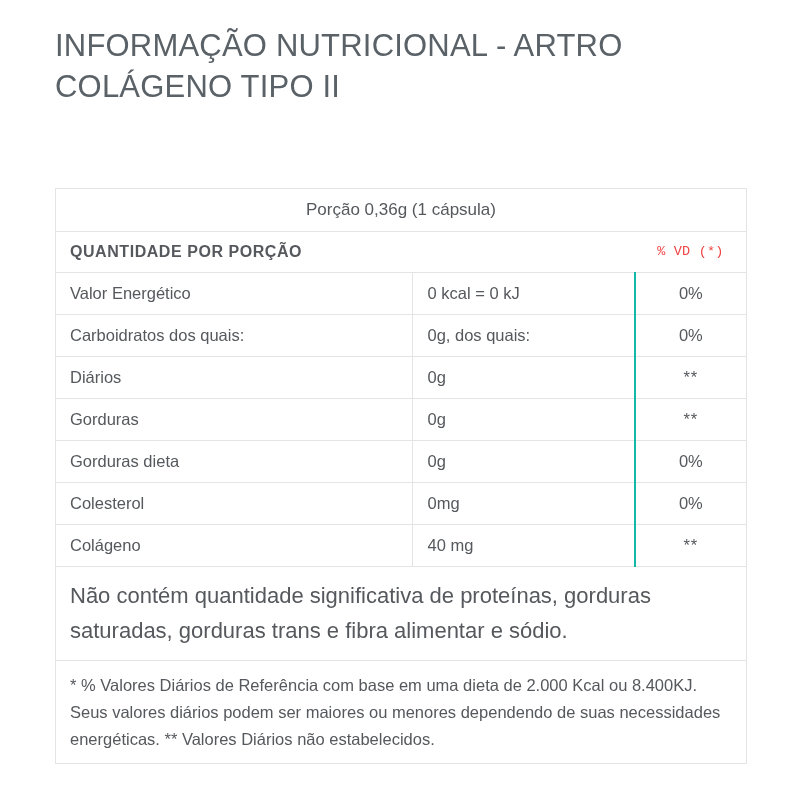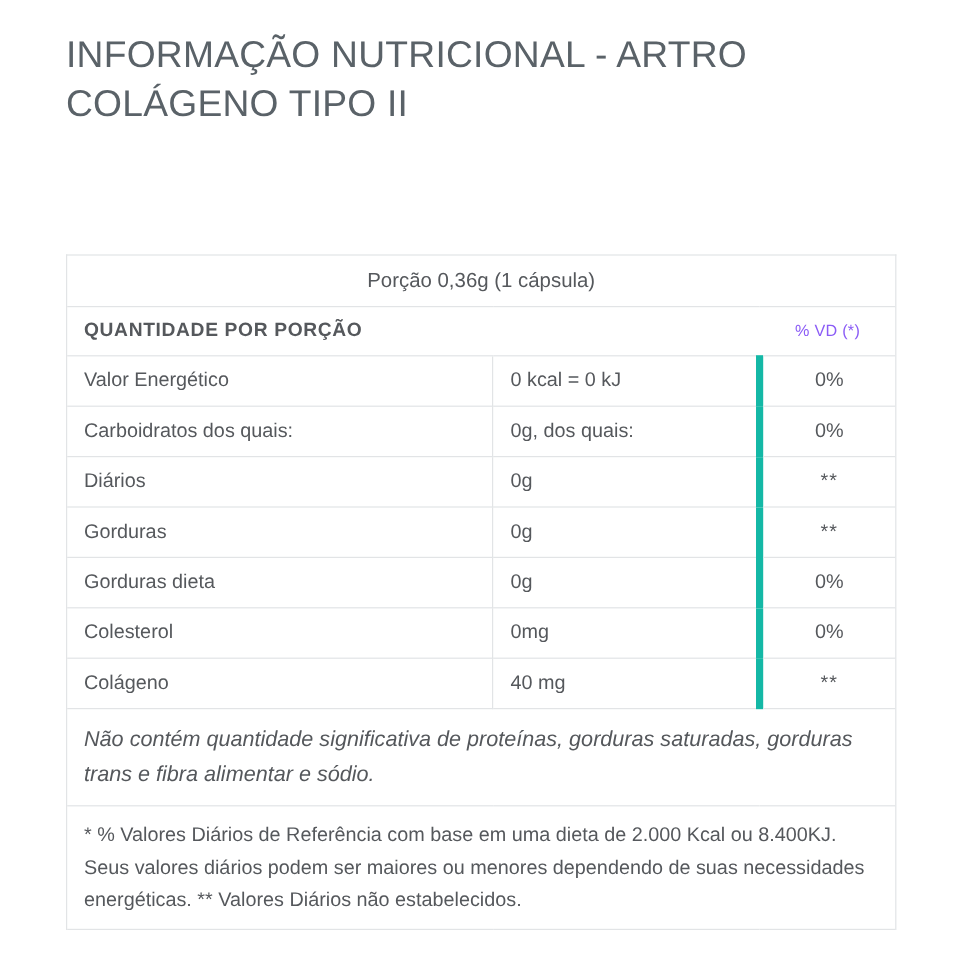--- a/index.html
+++ b/index.html
@@ -25,21 +25,21 @@
     font-size: 31px;
     line-height: 1.32;
     font-weight: normal;
     color: #5a6268;
     letter-spacing: 0.2px;
     margin: 0 0 0 0;
     padding: 0;
     max-width: 640px;
   }
   .table-wrap {
-    margin-top: 104px;
+    margin-top: 80px;
     border: 1px solid #e2e4e6;
     border-bottom: none;
     width: 690px;
   }
   table.nutri {
     border-collapse: collapse;
     width: 100%;
     font-size: 16.5px;
   }
   table.nutri td {
@@ -57,51 +57,51 @@
   .header-row td {
     font-size: 16px;
     font-weight: bold;
     letter-spacing: 0.55px;
     color: #2bb3a3;
     padding-top: 12px;
     padding-bottom: 12px;
   }
   .header-row td.vd {
     text-align: center;
-    color: #8b5cf6;
+    color: #ef4444;
     letter-spacing: 0.2px;
     font-weight: normal;
     font-size: 13.5px;
+    font-family: Liberation Mono, monospace;
   }
   td.col-name {
     width: 372px;
     border-right: 1px solid #e2e4e6;
   }
   td.col-amount {
     width: 222px;
-    border-right: 6px solid #14b8a6;
+    border-right: 2px solid #14b8a6;
   }
   td.col-vd {
     width: 94px;
     text-align: center;
   }
   .header-row td.col-name,
   .header-row td.col-amount {
     border-right: none;
   }
   tr.header-row td.col-name { border-right: none; }
   .indent {
     padding-left: 50px;
   }
   .note-row td {
     padding: 16px 16px 18px 16px;
     line-height: 1.62;
-    font-size: 18px;
+    font-size: 22px;
     color: #55585c;
-    font-style: italic;
   }
   .footnote-row td {
     padding: 16px 16px 20px 16px;
     line-height: 1.62;
     font-size: 16.5px;
     color: #55585c;
     border-bottom: 1px solid #e2e4e6;
   }
   .stars { letter-spacing: 1px; }
 </style>

